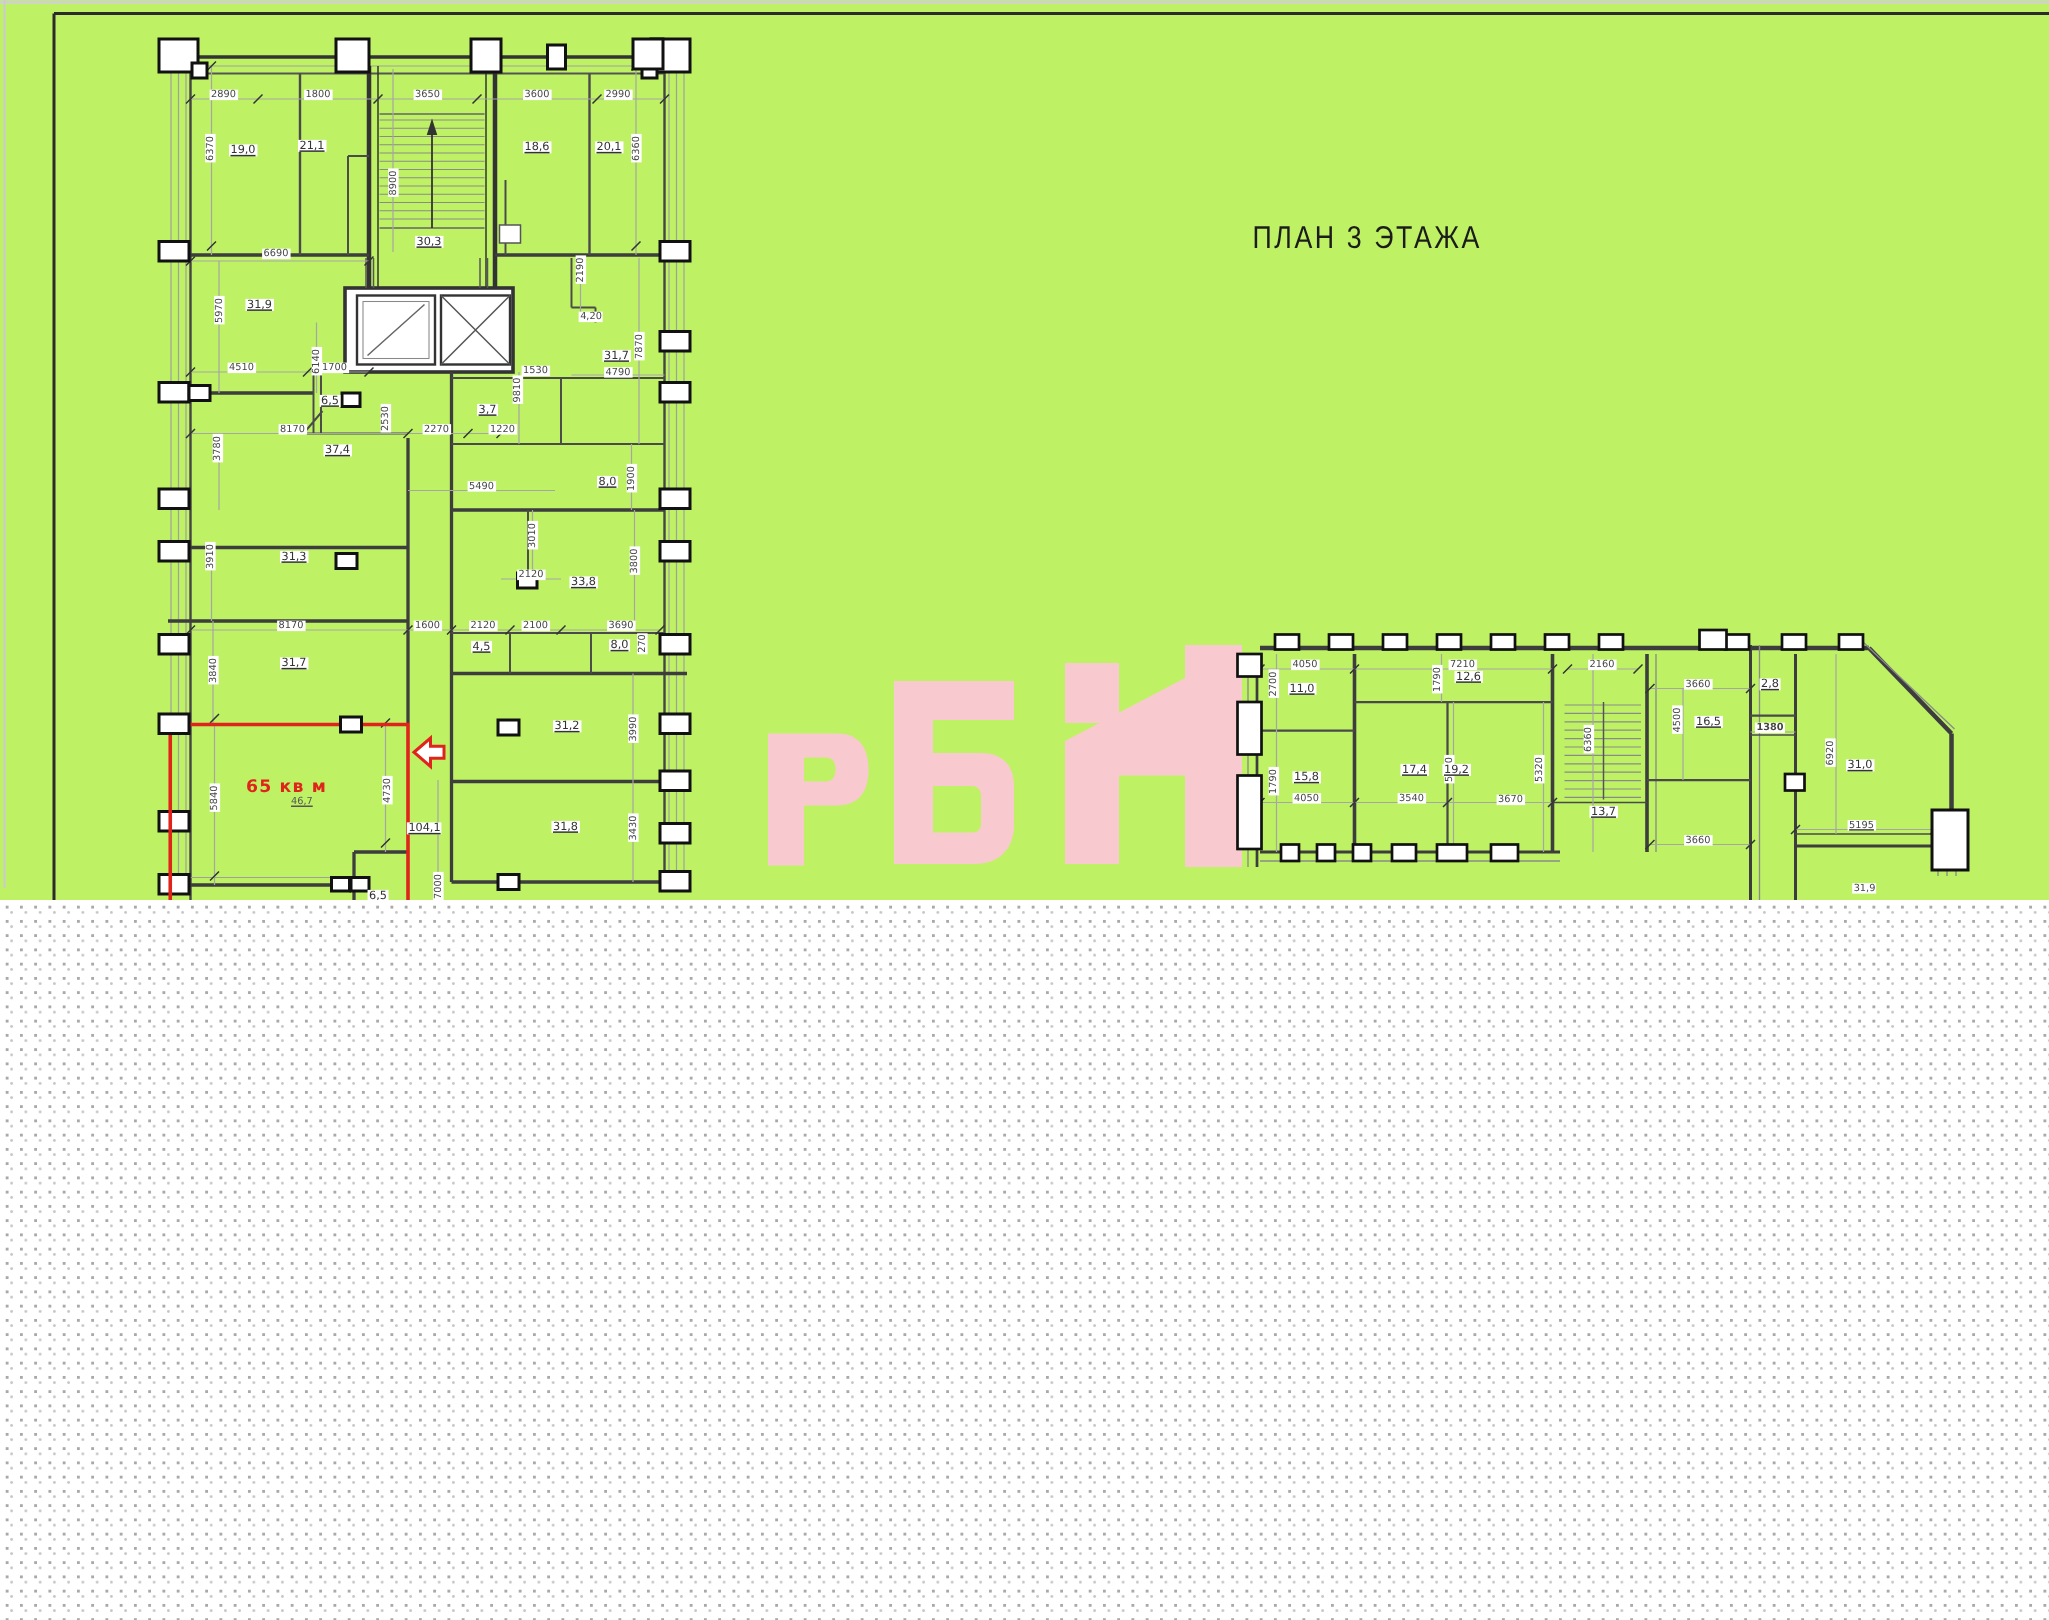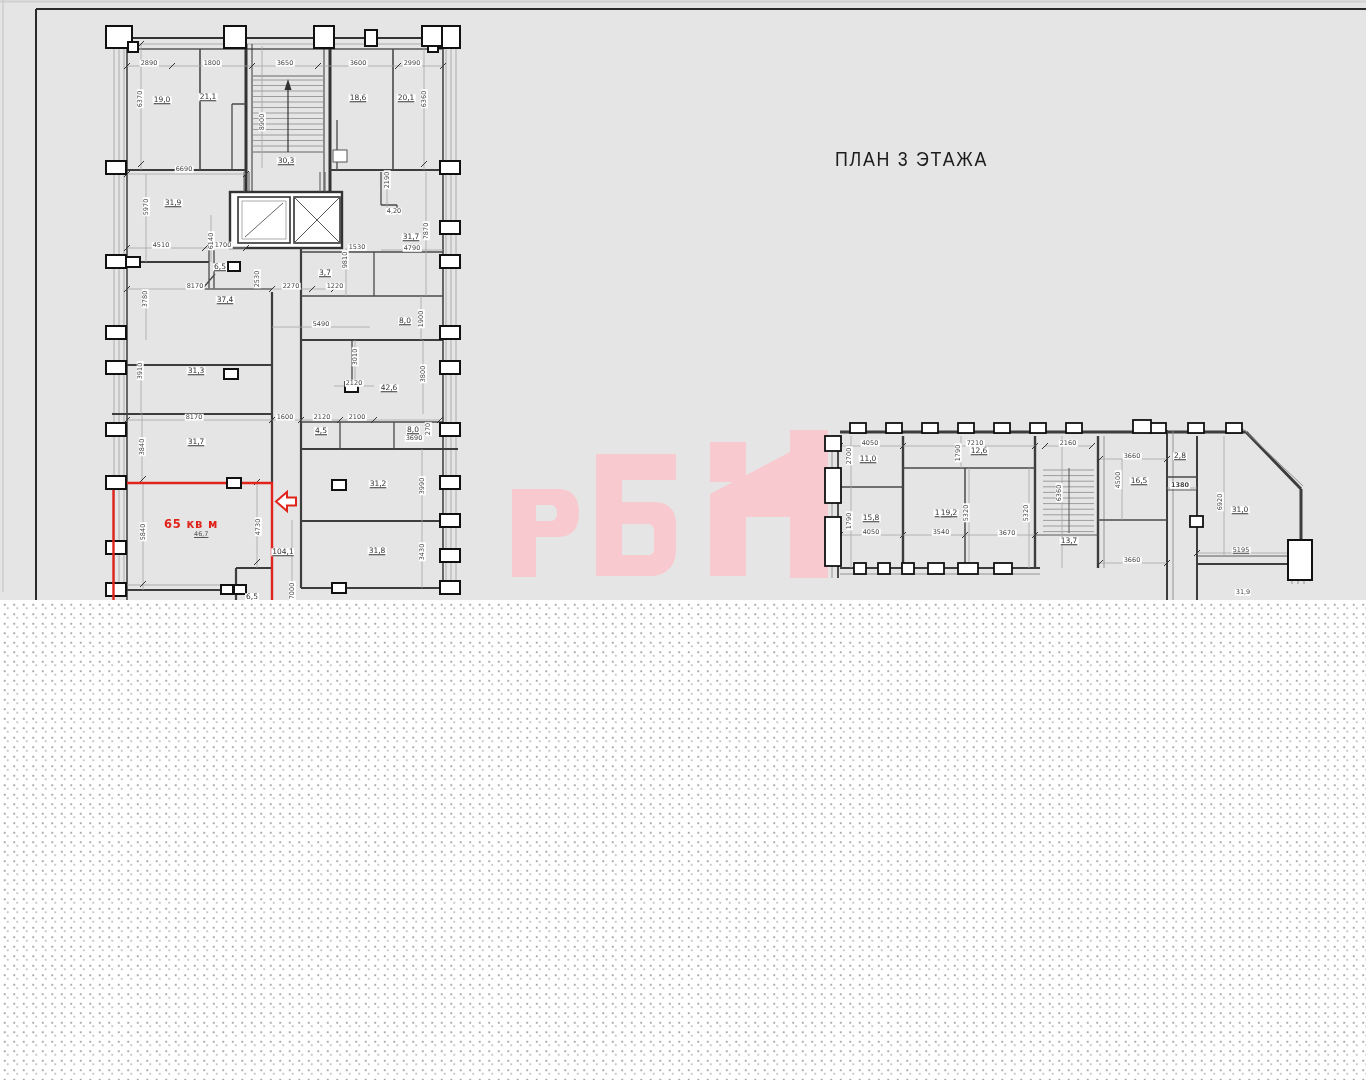--- a/index.html
+++ b/index.html
@@ -1,16 +1,16 @@
 <!DOCTYPE html>
 <html><head>
 <meta charset="utf-8">
 <style>
   html,body{margin:0;padding:0;background:#fff;}
-  #stage{position:relative;width:1366px;height:1080px;background:#e5e5e5;overflow:hidden;
+  #stage{position:relative;width:1366px;height:1080px;background:#bef264;overflow:hidden;
          font-family:"DejaVu Sans",sans-serif;}
   #drawing{position:absolute;left:0;top:0;z-index:1;}
   #labels{position:absolute;left:0;top:0;width:1366px;height:1080px;z-index:2;pointer-events:none;}
   .lbl{position:absolute;font-family:"DejaVu Sans",sans-serif;font-size:6.5px;color:#454545;
        line-height:1;white-space:nowrap;transform:translate(-50%,-50%);background:#fff;padding:0 1px;}
   .lbl.vert{transform:translate(-50%,-50%) rotate(-90deg);}
   .lbl.room{font-size:7.5px;color:#333;text-decoration:underline;text-underline-offset:1px;}
   #plan-title{position:absolute;left:835px;top:147px;z-index:2;font-size:21px;color:#1c1c1c;
        letter-spacing:2px;transform:scaleX(0.85);transform-origin:0 0;white-space:nowrap;
        font-family:"Liberation Sans","DejaVu Sans",sans-serif;}
@@ -239,41 +239,41 @@
       <span class="lbl dim vert" style="left: 421px; top: 319px;">1900</span>
       <span class="lbl dim" style="left: 321px; top: 324px; text-align: right;">5490</span>
       <span class="lbl dim vert" style="left: 140px; top: 371px;">3910</span>
       <span class="lbl dim vert" style="left: 355px; top: 357px;">3010</span>
       <span class="lbl dim vert" style="left: 423px; top: 374px;">3800</span>
       <span class="lbl dim" style="left: 354px; top: 383px;">2120</span>
       <span class="lbl dim" style="left: 194px; top: 417px;">8170</span>
       <span class="lbl dim" style="left: 285px; top: 417px; text-align: center;">1600</span>
       <span class="lbl dim" style="left: 322px; top: 417px;">2120</span>
       <span class="lbl dim" style="left: 357px; top: 417px;">2100</span>
-      <span class="lbl dim" style="left: 414px; top: 417px; margin-top: 21px;">3690</span>
+      <span class="lbl dim" style="left: 414px; top: 417px;">3690</span>
       <span class="lbl dim vert" style="left: 428px; top: 429px;">270</span>
       <span class="lbl dim vert" style="left: 142px; top: 447px;">3840</span>
       <span class="lbl dim vert" style="left: 422px; top: 486px;">3990</span>
       <span class="lbl dim vert" style="left: 143px; top: 532px;">5840</span>
       <span class="lbl dim vert" style="left: 258px; top: 527px;">4730</span>
       <span class="lbl dim vert" style="left: 422px; top: 552px;">3430</span>
       <span class="lbl dim vert" style="left: 292px; top: 591px;">7000</span>
       <span class="lbl room" style="left: 162px; top: 100px;">19,0</span>
       <span class="lbl room" style="left: 208px; top: 97px;">21,1</span>
       <span class="lbl room" style="left: 286px; top: 161px;">30,3</span>
       <span class="lbl room" style="left: 358px; top: 98px;">18,6</span>
       <span class="lbl room" style="left: 406px; top: 98px;">20,1</span>
       <span class="lbl room" style="left: 173px; top: 203px;">31,9</span>
       <span class="lbl room" style="left: 220px; top: 267px;">6,5</span>
       <span class="lbl room" style="left: 325px; top: 273px;">3,7</span>
       <span class="lbl room" style="left: 411px; top: 237px;">31,7</span>
       <span class="lbl room" style="left: 225px; top: 300px;">37,4</span>
       <span class="lbl room" style="left: 405px; top: 321px;">8,0</span>
       <span class="lbl room" style="left: 196px; top: 371px;">31,3</span>
-      <span class="lbl room" style="left: 389px; top: 388px;">42,6</span>
+      <span class="lbl room" style="left: 389px; top: 388px;">33,8</span>
       <span class="lbl room" style="left: 321px; top: 431px;">4,5</span>
       <span class="lbl room" style="left: 413px; top: 430px;">8,0</span>
       <span class="lbl room" style="left: 196px; top: 442px;">31,7</span>
       <span class="lbl room" style="left: 378px; top: 484px;">31,2</span>
       <span class="lbl room" style="left: 283px; top: 552px;">104,1</span>
       <span class="lbl room" style="left: 377px; top: 551px;">31,8</span>
       <span class="lbl room" style="left: 252px; top: 597px;">6,5</span>
       <span class="lbl dim" style="left: 870px; top: 443px;">4050</span>
       <span class="lbl dim" style="left: 975px; top: 443px;">7210</span>
       <span class="lbl dim" style="left: 1068px; top: 443px;">2160</span>
@@ -290,21 +290,21 @@
       <span class="lbl dim" style="left: 871px; top: 532px;">4050</span>
       <span class="lbl dim" style="left: 941px; top: 532px;">3540</span>
       <span class="lbl dim" style="left: 1007px; top: 533px;">3670</span>
       <span class="lbl dim" style="left: 1241px; top: 550px; text-decoration: underline;">5195</span>
       <span class="lbl dim" style="left: 1132px; top: 560px;">3660</span>
       <span class="lbl dim" style="left: 1243px; top: 592px;">31,9</span>
       <span class="lbl room" style="left: 868px; top: 459px;">11,0</span>
       <span class="lbl room" style="left: 979px; top: 451px;">12,6</span>
       <span class="lbl room" style="left: 871px; top: 518px;">15,8</span>
       <span class="lbl room" style="left: 943px; top: 513px;">17,4</span>
-      <span class="lbl room" style="left: 949px; top: 513px; text-align: right;">19,2</span>
+      <span class="lbl room" style="left: 971px; top: 513px; text-align: right;">19,2</span>
       <span class="lbl room" style="left: 1069px; top: 541px;">13,7</span>
       <span class="lbl room" style="left: 1139px; top: 481px;">16,5</span>
       <span class="lbl room" style="left: 1180px; top: 456px;">2,8</span>
       <span class="lbl room" style="left: 1240px; top: 510px;">31,0</span>
     </div>
 
   <div id="plan-title">ПЛАН 3 ЭТАЖА</div>
   <span id="hl-label">65 кв м</span>
   <span id="hl-area">46,7</span>
 

